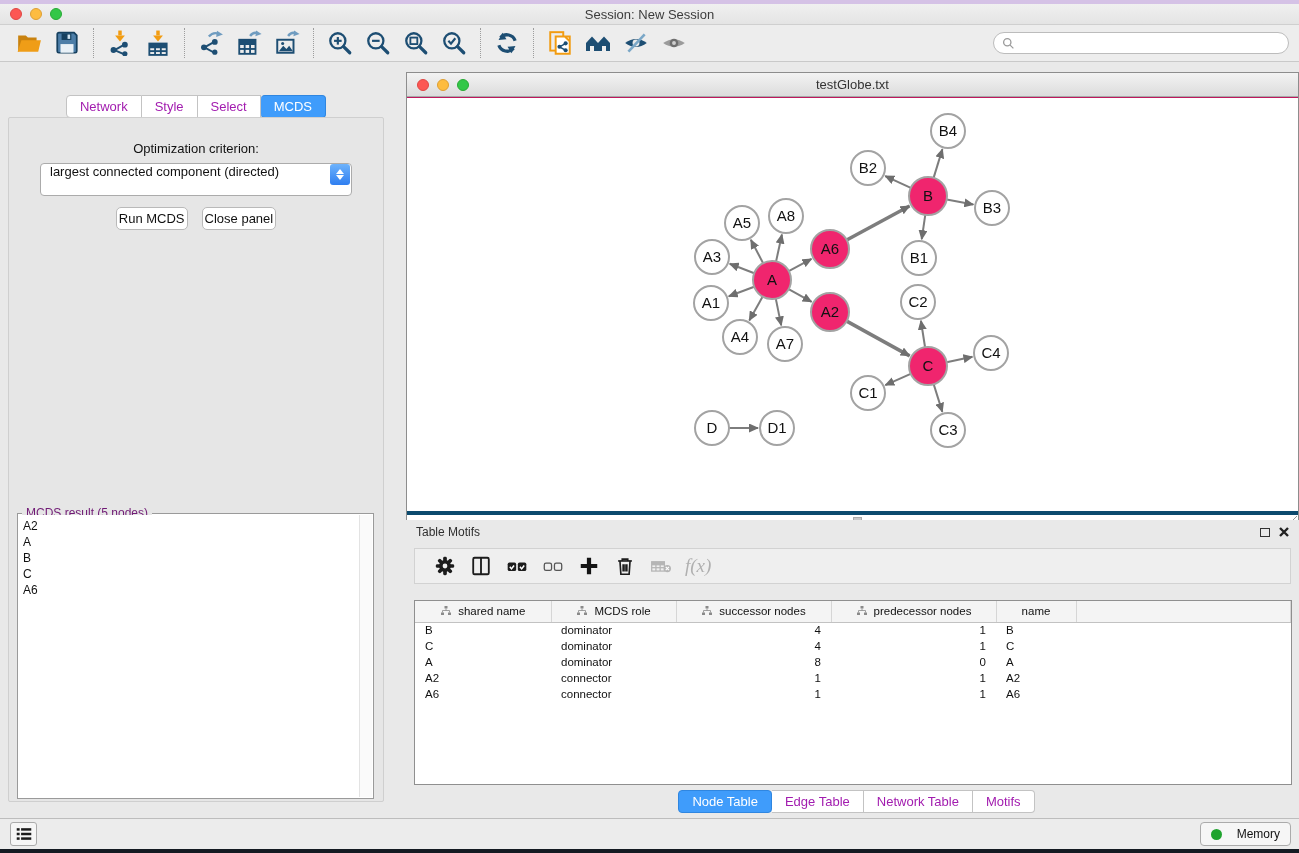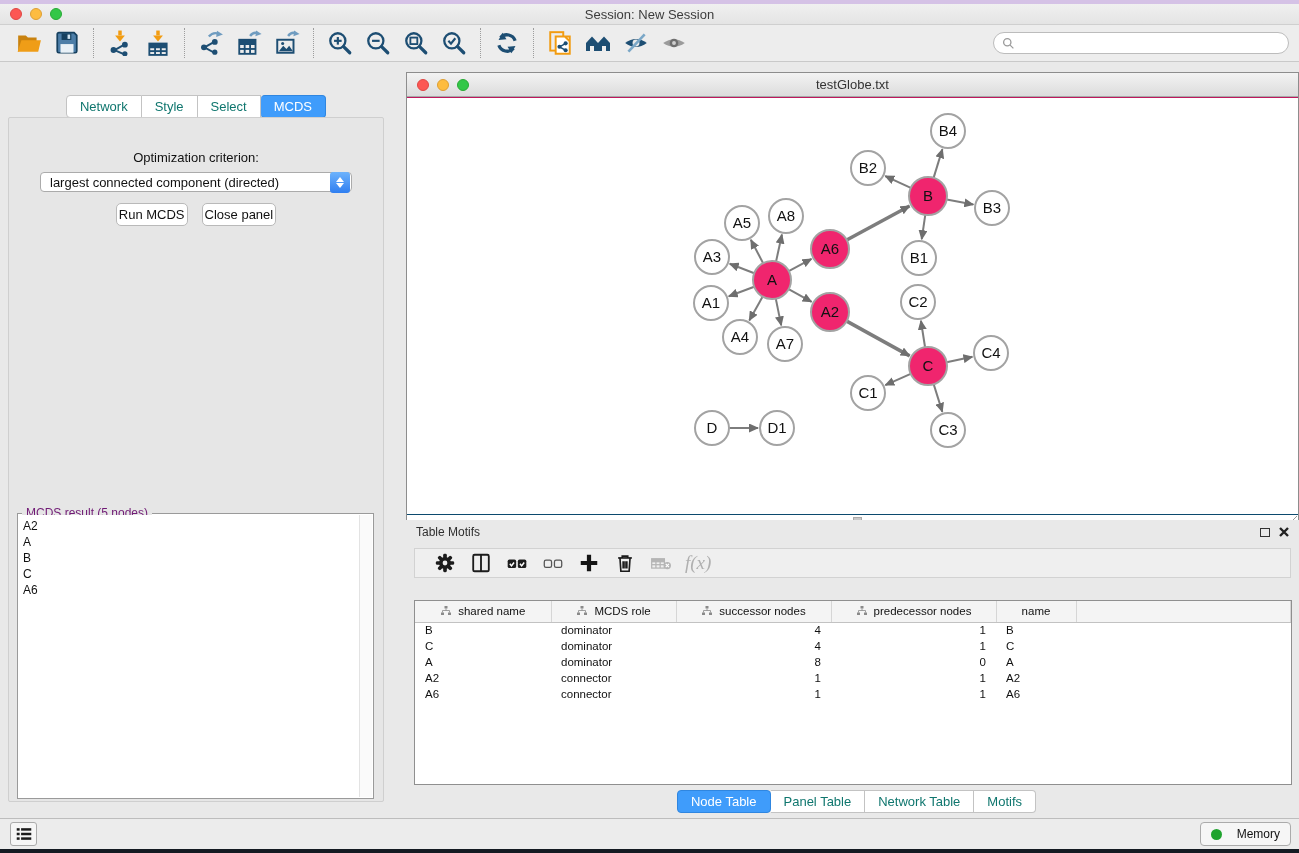--- a/index.html
+++ b/index.html
@@ -36,29 +36,29 @@
   .panel-header .ph-title { font-size:12px; color:#2f2f2f; }
   .ph-icons { margin-left:auto; display:flex; align-items:center; gap:9px; }
   .float-glyph { width:10px; height:9px; border:1.5px solid #333; display:inline-block; }
   .close-glyph svg { width:10px; height:10px; display:block; }
 
   
   .control-panel { position:absolute; left:0; top:65px; width:392px; height:753px; background:#e9e9e9; }
   .cp-tabs { position:absolute; left:0; right:0; top:30px; display:flex; justify-content:center; }
   .seg-group { display:flex; }
   .seg { background:#fff; border:1px solid #c3c3c3; border-left:none; padding:3px 13px;
-    font-size:13px; color:#0f766e; }
+    font-size:13px; color:#a21caf; }
   .seg:first-child { border-left:1px solid #c3c3c3; border-radius:4px 0 0 4px; }
   .seg:last-child { border-radius:0 4px 4px 0; }
   .seg.active { background:#3f9cfb; border-color:#2f86e0; color:#fff; border-radius:4px; }
   .cp-inset { position:absolute; left:8px; right:8px; top:52px; bottom:16px;
     background:#e6e6e6; border:1px solid #cfcfcf; border-radius:2px; }
-  .opt-label { margin-top:32px; text-align:center; font-size:13px; color:#111; }
-  .criterion { position:relative; margin:7px auto 0; width:312px; height:20px; background:#fff;
-    border:1px solid #ababab; border-radius:4px; display:flex; align-items:center; }
+  .opt-label { margin-top:23px; text-align:center; font-size:13px; color:#111; }
+  .criterion { position:relative; margin:7px auto 0; width:312px; height:33px; background:#fff;
+    border:1px solid #ababab; border-radius:4px; display:flex; }
   .criterion .val { flex:1; font-size:13px; color:#111; padding-left:9px; white-space:nowrap; }
   .spinner { width:20px; height:21px; background:linear-gradient(#6db3fc,#2f7ef0); border-radius:3px;
     margin-right:1px; display:flex; flex-direction:column; align-items:center; justify-content:center; gap:1px; }
   .spinner .up { width:0; height:0; border-left:4px solid transparent; border-right:4px solid transparent; border-bottom:5px solid #fff; }
   .spinner .dn { width:0; height:0; border-left:4px solid transparent; border-right:4px solid transparent; border-top:5px solid #fff; }
   .cp-buttons { display:flex; justify-content:center; gap:14px; margin-top:11px; }
   .mac-btn { background:#fff; border:1px solid #b9b9b9; border-radius:5px; padding:3px 2px;
     font-size:13px; color:#111; font-family:"Liberation Sans",sans-serif; }
   .groupbox { position:absolute; left:8px; right:9px; top:395px; bottom:2px;
     border:1px solid #9a9a9a; background:#fff; }
@@ -69,28 +69,28 @@
   .list-scroll { position:absolute; top:1px; bottom:1px; right:1px; width:13px; background:#fafafa; border-left:1px solid #e3e3e3; }
 
   
   .net-window { position:absolute; left:406px; top:72px; width:893px; height:456px;
     border:1px solid #8d8d8d; background:#be185d; }
   .nw-titlebar { position:absolute; left:0; top:0; right:0; height:24px;
     background:linear-gradient(#f3f3f3,#dcdcdc); border-bottom:1px solid #a8a8a8;
     display:flex; align-items:center; }
   .nw-titlebar .title { position:absolute; left:0; right:0; text-align:center; font-size:13px; color:#333; }
   .nw-canvas { position:absolute; left:0; top:25px; right:0; height:418px; background:#fff;
-    border-bottom:2px solid #0c4a6e; }
+    border-bottom:5px solid #0c4a6e; }
   .nw-bottom { position:absolute; left:0; bottom:0; right:0; height:12px; background:#fff; }
   .h-thumb { position:absolute; left:50%; top:2px; width:9px; height:8px; background:#c9c9c9; border:1px solid #aaa; }
   .grip { position:absolute; right:1px; bottom:1px; width:13px; height:13px; }
 
   
   .table-panel { position:absolute; left:406px; top:520px; width:893px; height:298px; background:#e9e9e9; }
-  .tp-toolbar { position:absolute; left:8px; right:8px; top:28px; height:30px;
+  .tp-toolbar { position:absolute; left:8px; right:8px; top:28px; height:36px;
     background:#efefef; border:1px solid #d2d2d2; display:flex; align-items:center; padding-left:12px; }
   .tp-ico { width:36px; height:34px; display:flex; align-items:center; justify-content:center; }
   .tp-ico svg { width:22px; height:22px; }
   .fx { font-family:"Liberation Serif", serif; font-style:italic; font-size:19px; color:#b0b0b0; margin-left:6px; }
   .data-table { position:absolute; left:8px; right:7px; top:80px; bottom:33px;
     background:#fff; border:1px solid #8f8f8f; overflow:hidden; }
   table.grid { border-collapse:collapse; width:100%; table-layout:fixed; }
   table.grid th { background:#f4f4f4; border-bottom:1px solid #c2c2c2; border-right:1px solid #d6d6d6;
     font-size:11.5px; font-weight:normal; color:#111; height:21px; }
   table.grid th .thwrap { display:flex; justify-content:center; gap:6px; }
@@ -605,21 +605,21 @@
             <td class="num">1</td>
             <td>A6</td>
             <td></td>
           </tr>
         </tbody>
     </table>
   </div>
   <div class="tp-tabs">
     <div class="seg-group" id="tp-tab-group">
         <div class="seg active">Node Table</div>
-        <div class="seg">Panel Table</div>
+        <div class="seg">Edge Table</div>
         <div class="seg">Network Table</div>
         <div class="seg">Motifs</div>
       </div>
   </div>
 </div>
 
 <div class="statusbar">
   <div class="sb-btn">
     <svg viewBox="0 0 22 18" width="16" height="14">
       <g fill="#1c1c1c">

